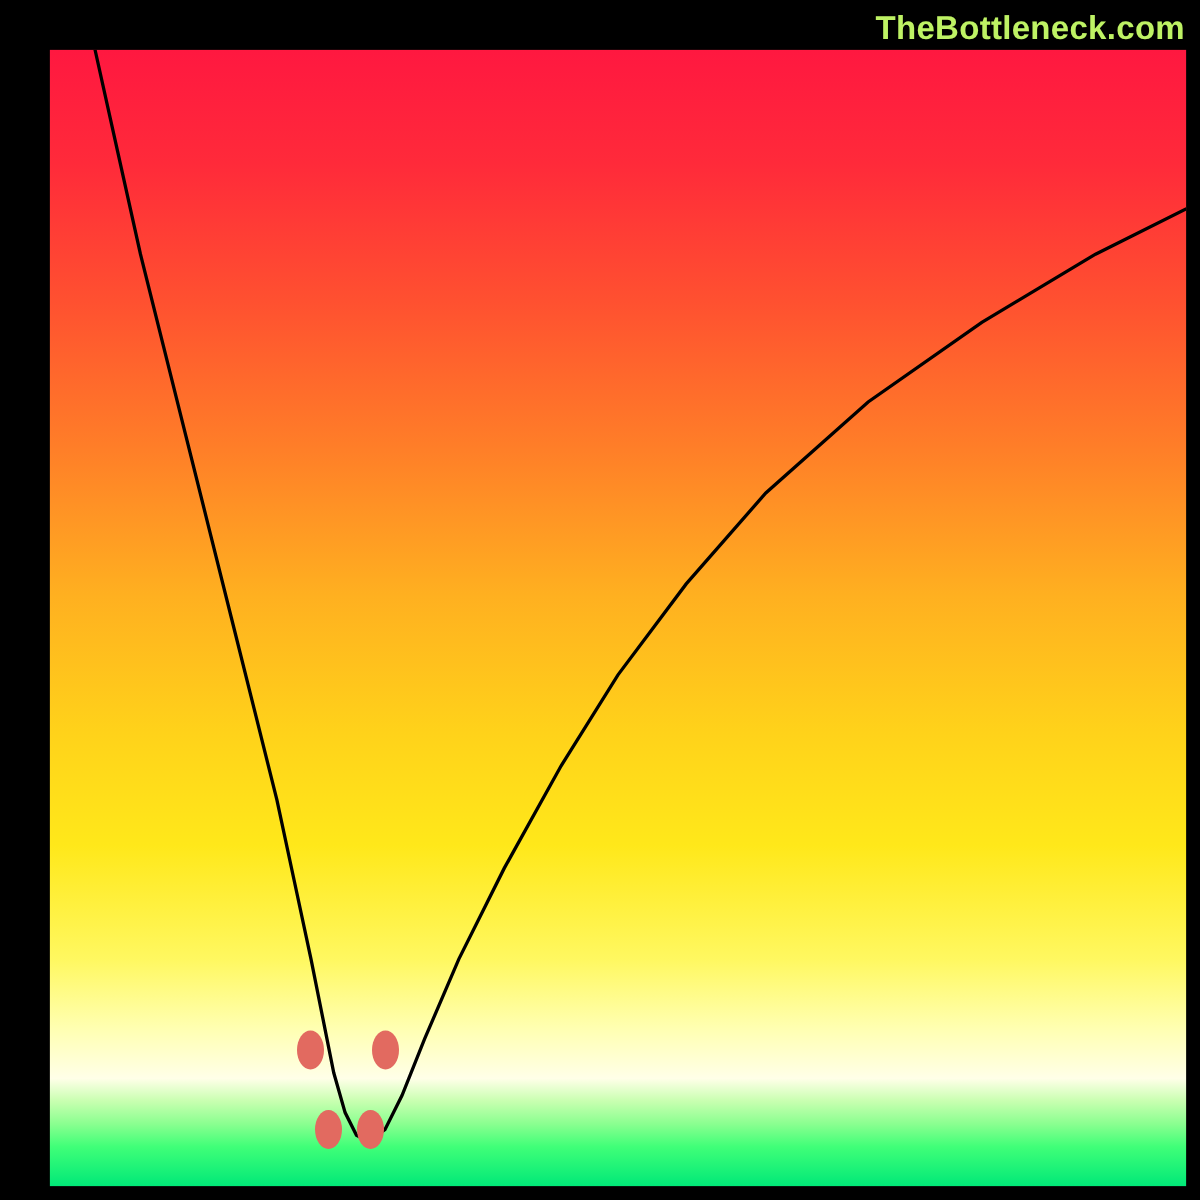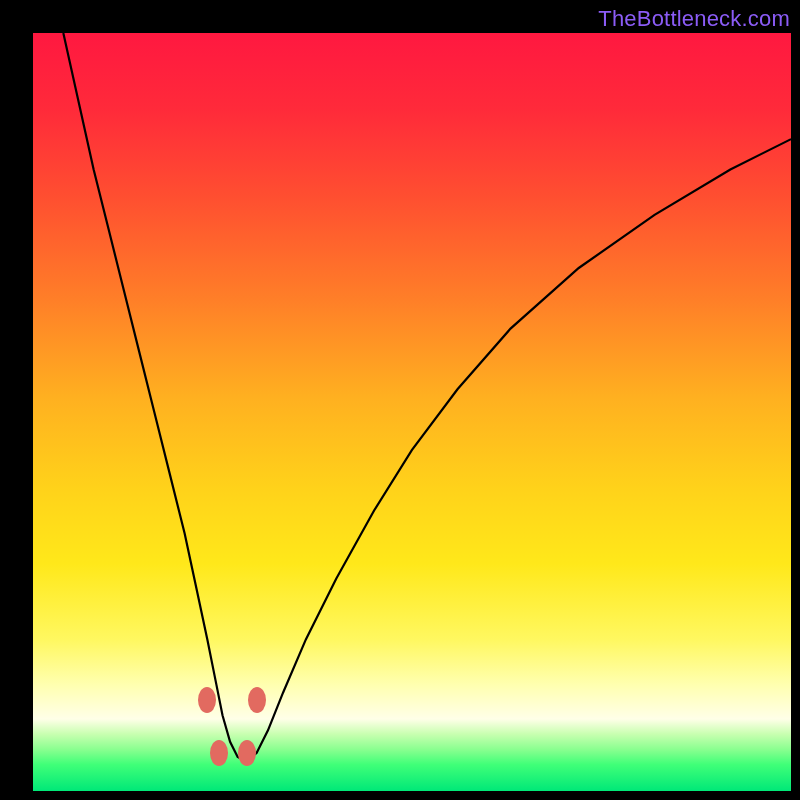--- a/index.html
+++ b/index.html
@@ -14,23 +14,23 @@
   .canvas {
     position: relative;
     width: 800px;
     height: 800px;
     background: #000;
   }
   .watermark {
     position: absolute;
     top: 6px;
     right: 10px;
-    color: #8b5cf6;
+    color: #bef264;
     font-size: 22px;
-    font-weight: 400;
+    font-weight: 700;
     letter-spacing: 0.2px;
     z-index: 50;
     user-select: none;
   }
   .plot-area {
     position: absolute;
     left: 33px;
     top: 33px;
     width: 758px;
     height: 758px;

